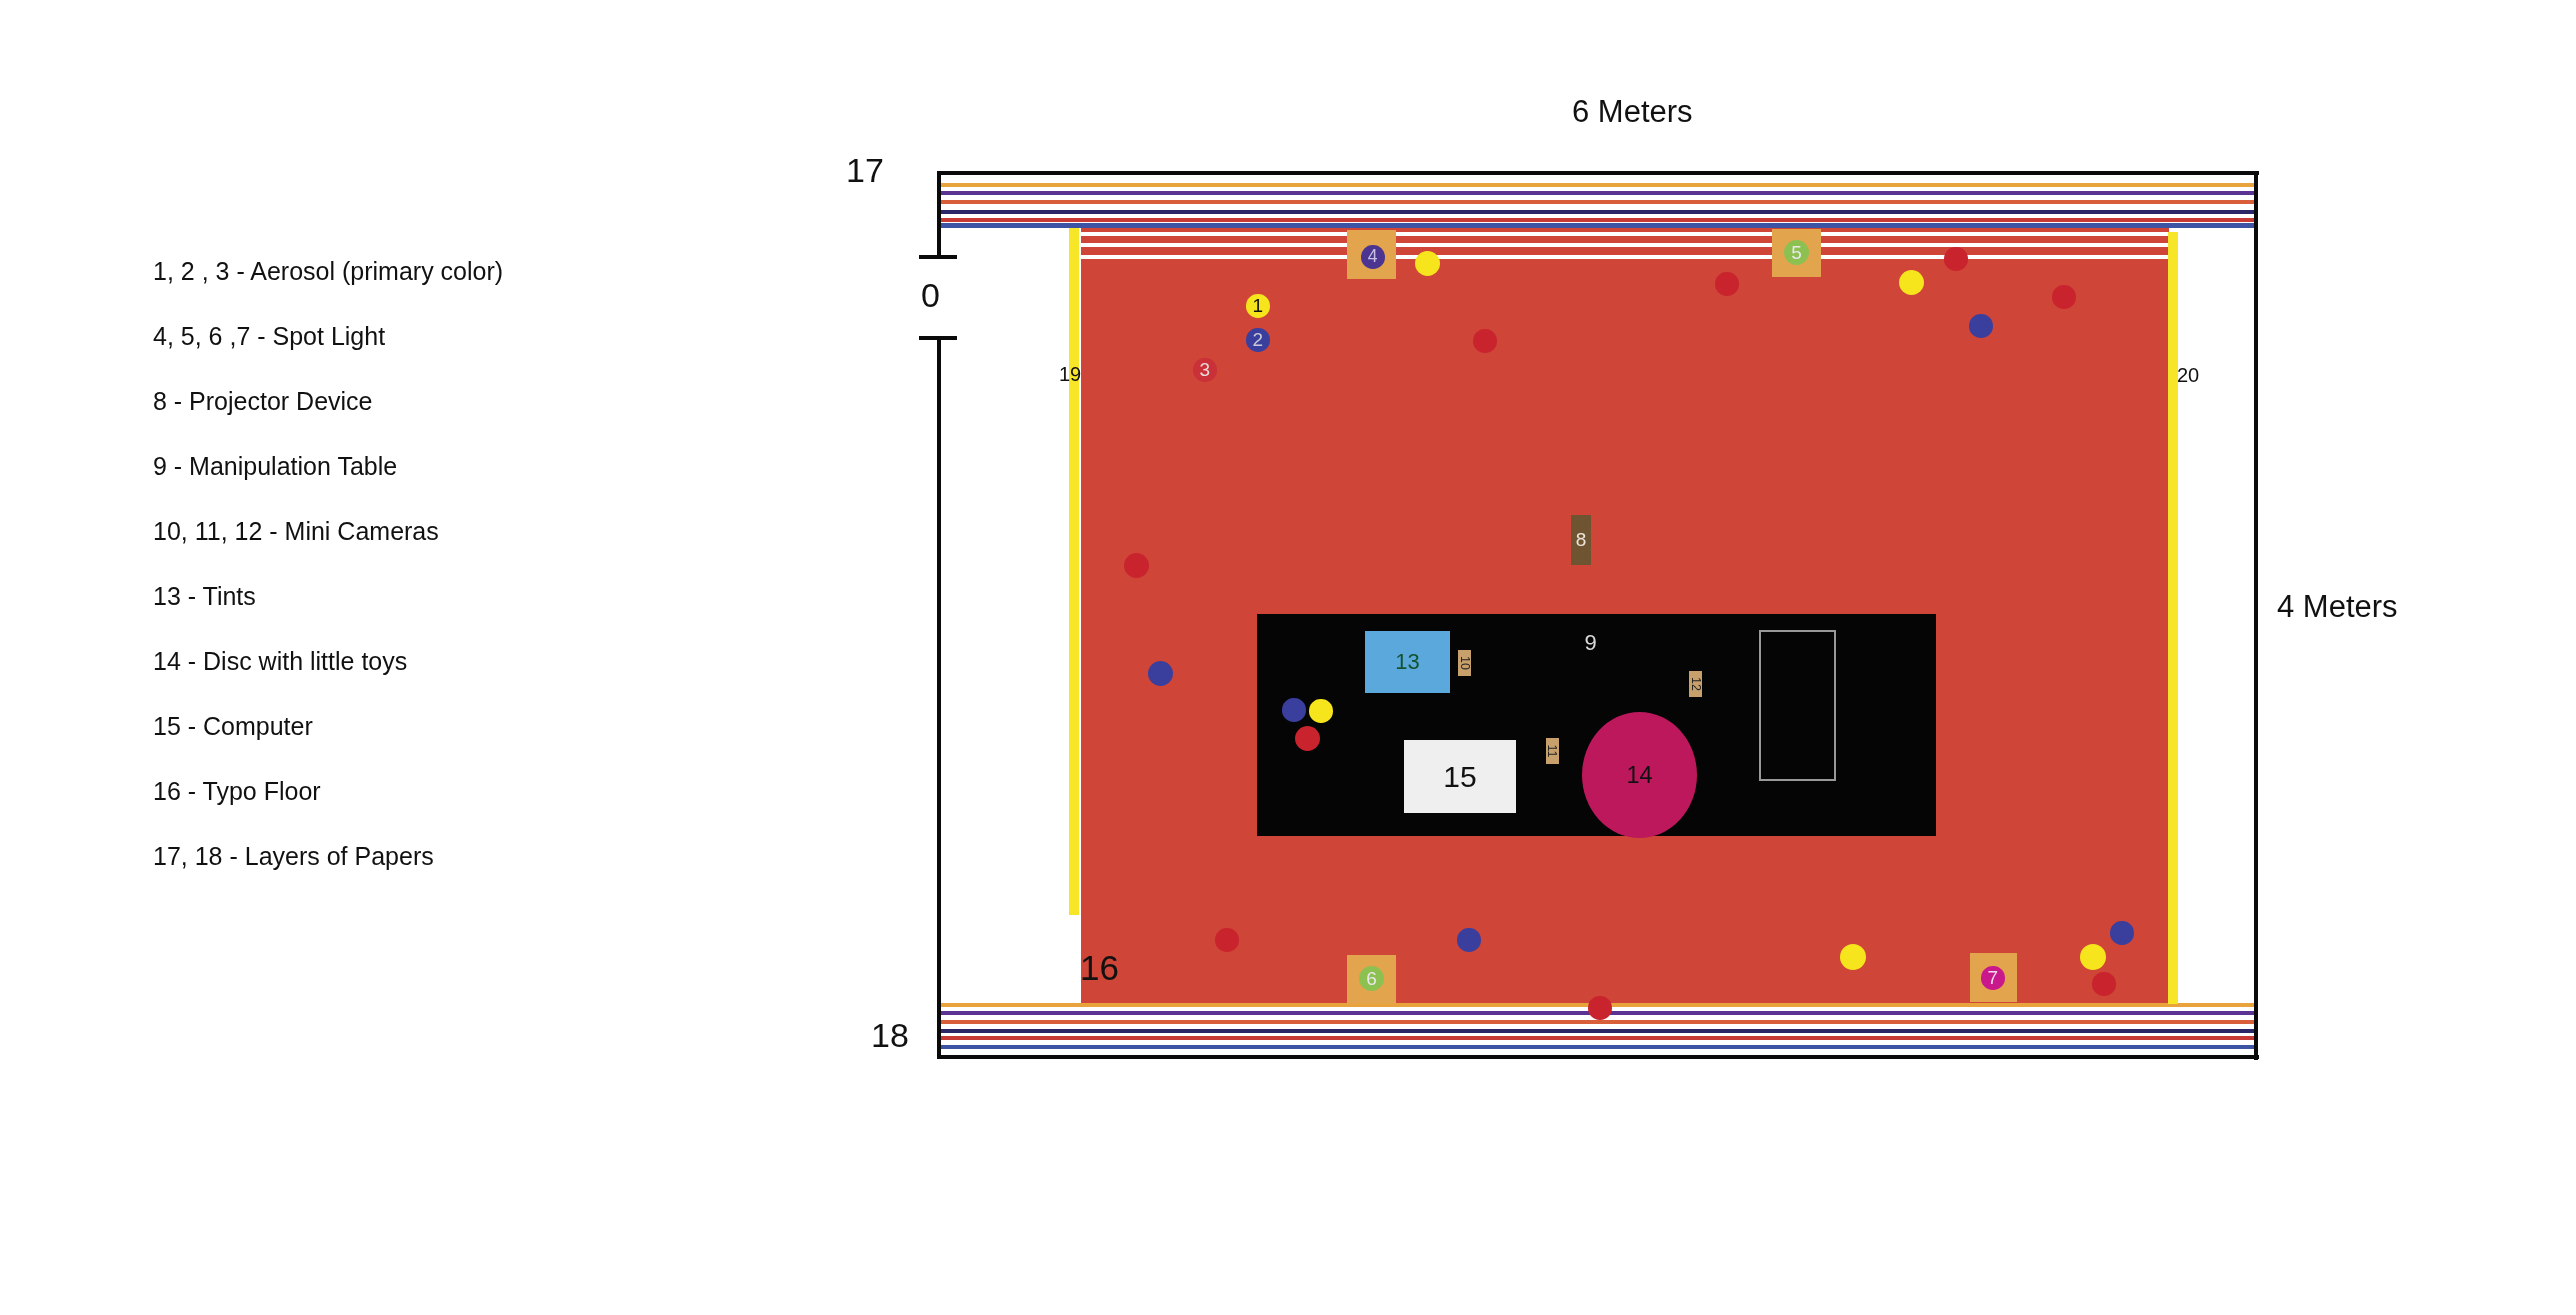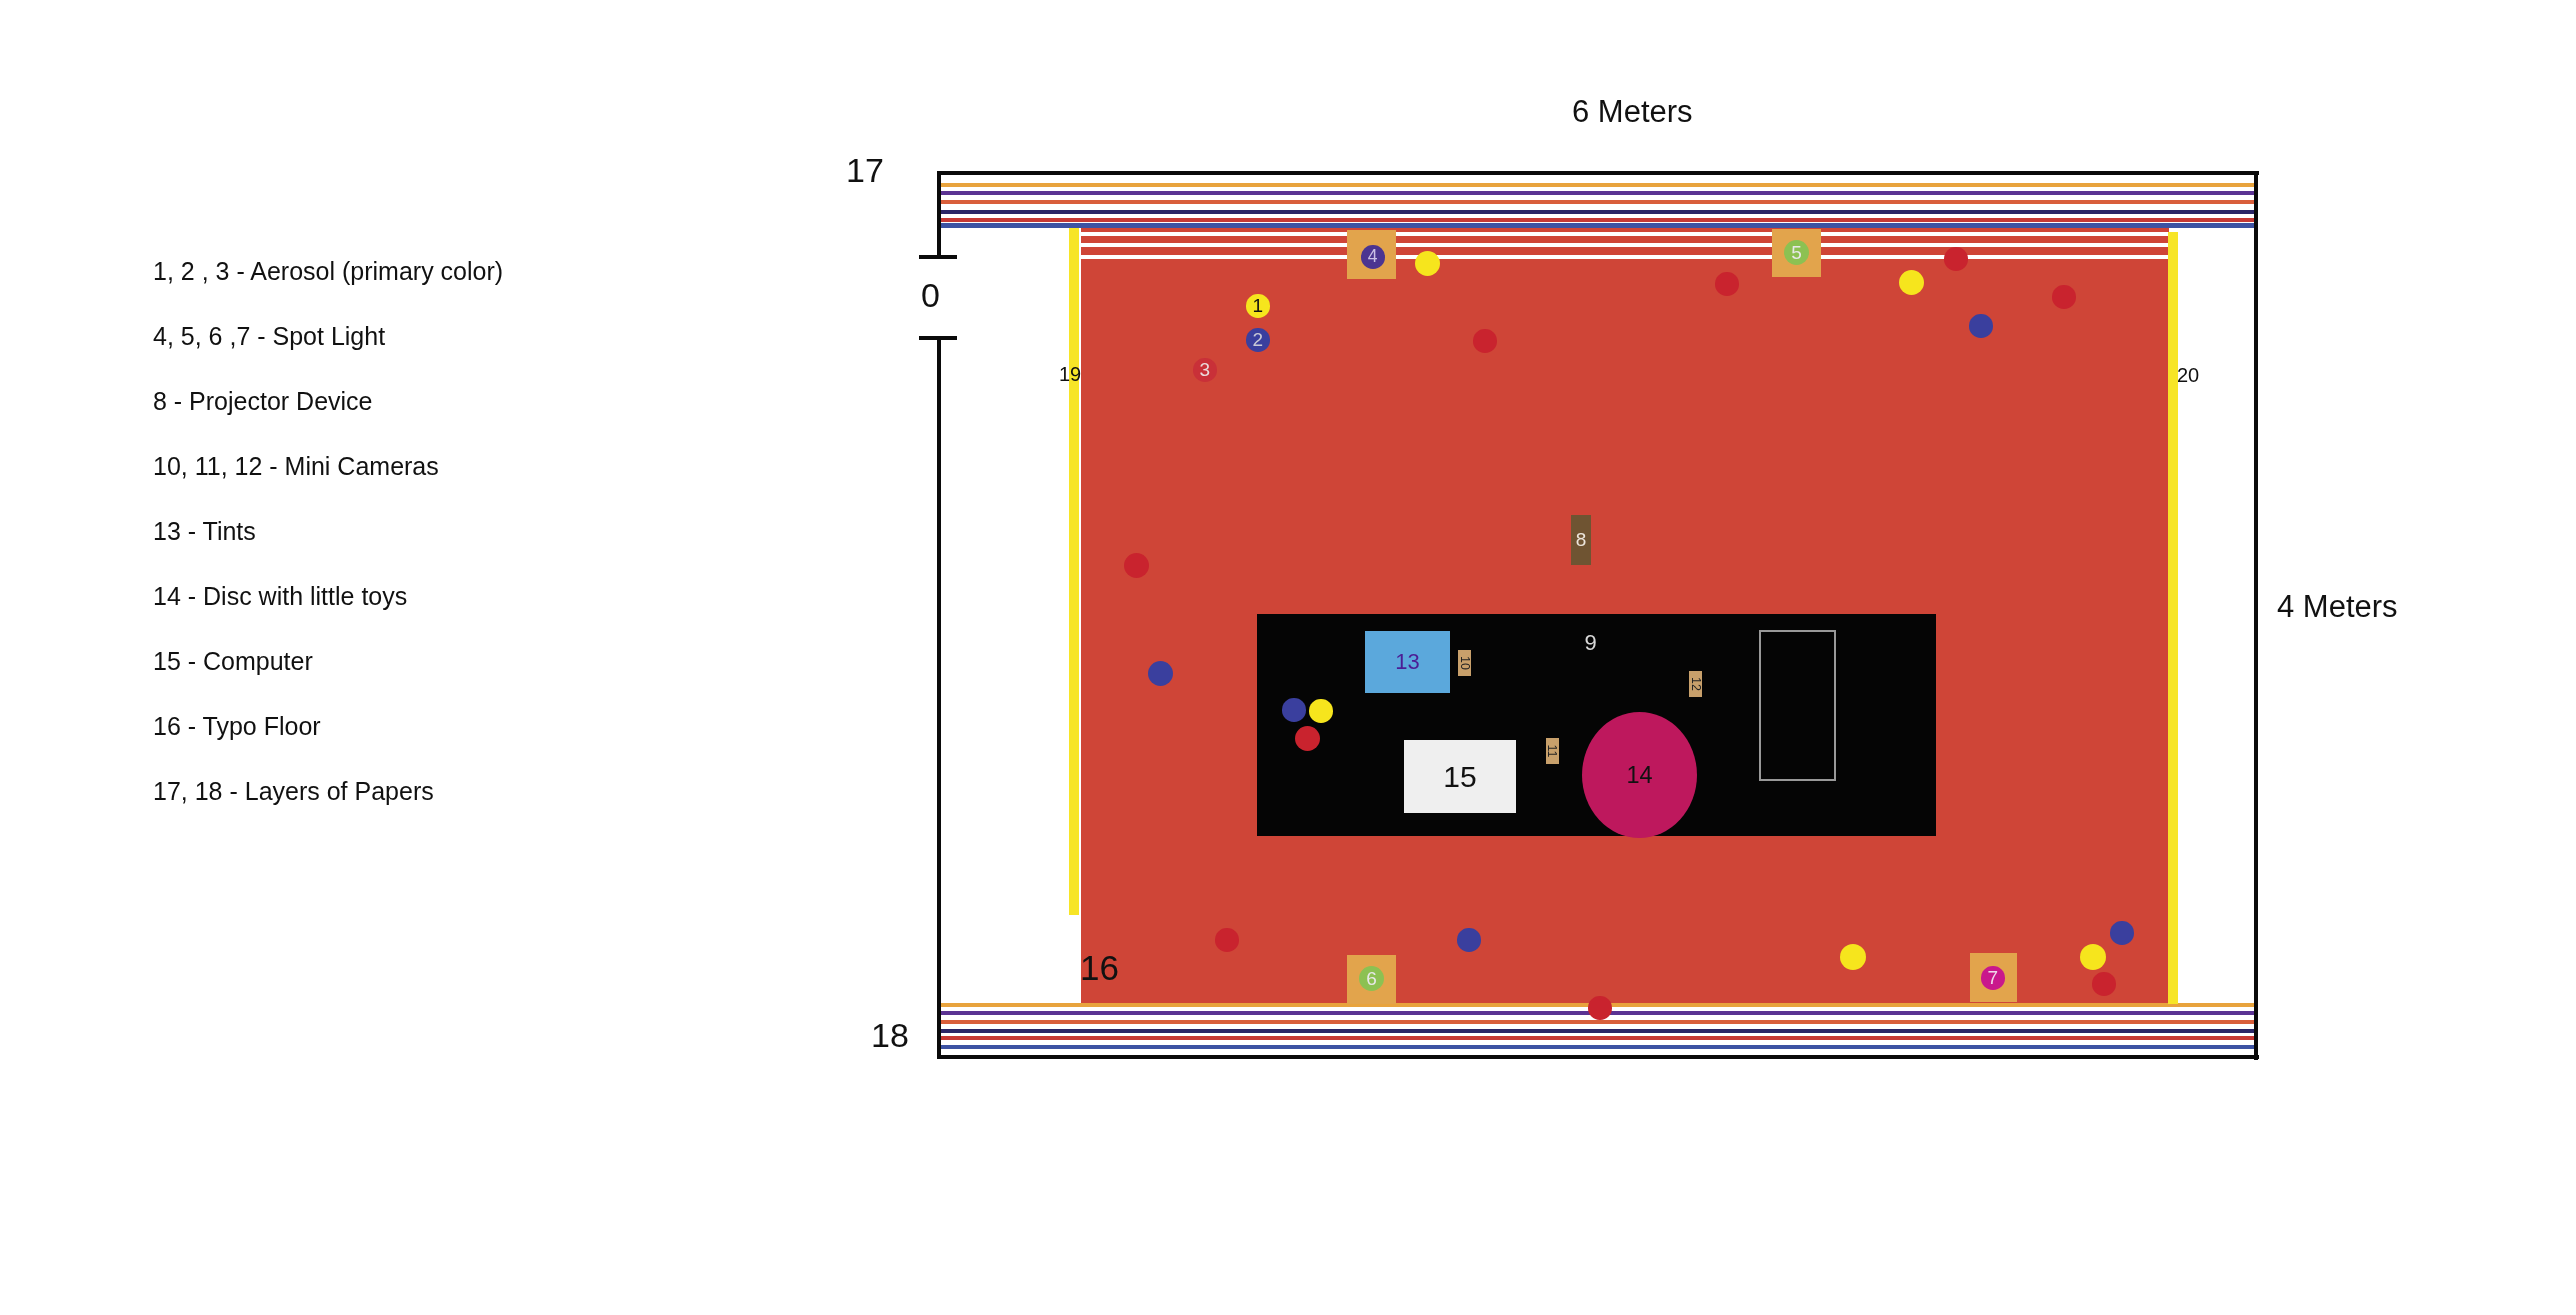--- a/index.html
+++ b/index.html
@@ -22,20 +22,21 @@
 </style>
 </head>
 <body>
 
 <div id="canvas">
 
   <div class="legend">
     <div>1, 2 , 3 - Aerosol (primary color)</div>
     <div>4, 5, 6 ,7 - Spot Light</div>
     <div>8 - Projector Device</div>
+    <div>9 - Manipulation Table</div>
     <div>10, 11, 12 - Mini Cameras</div>
     <div>13 - Tints</div>
     <div>14 - Disc with little toys</div>
     <div>15 - Computer</div>
     <div>16 - Typo Floor</div>
     <div>17, 18 - Layers of Papers</div>
   </div>
 
   <div id="shapes-root">
       <div class="shape" style="left: 938px; top: 171px; width: 1321px; height: 4.4px; background: rgb(10, 10, 10);"></div>
@@ -58,21 +59,21 @@
       <div class="shape" style="left: 941px; top: 1036px; width: 1313px; height: 4.4px; background: rgb(198, 57, 52);"></div>
       <div class="shape" style="left: 941px; top: 1045px; width: 1313px; height: 4.4px; background: rgb(61, 83, 163);"></div>
       <div class="shape" style="left: 1081px; top: 228px; width: 1088px; height: 775px; background: rgb(207, 69, 55);"></div>
       <div class="shape" style="left: 1081px; top: 232px; width: 1088px; height: 3.7px; background: rgb(255, 255, 255);"></div>
       <div class="shape" style="left: 1081px; top: 243px; width: 1088px; height: 3.7px; background: rgb(255, 255, 255);"></div>
       <div class="shape" style="left: 1081px; top: 255px; width: 1088px; height: 3.7px; background: rgb(255, 255, 255);"></div>
       <div class="shape" style="left: 1069px; top: 228px; width: 10.3px; height: 687px; background: rgb(247, 229, 39);"></div>
       <div class="shape" style="left: 2168px; top: 232px; width: 10.3px; height: 772px; background: rgb(247, 229, 39);"></div>
       <div class="shape" style="left: 1257px; top: 614px; width: 679px; height: 222px; background: rgb(5, 5, 5);"></div>
       <div class="shape" style="left: 1365px; top: 631px; width: 85px; height: 62px; background: rgb(91, 168, 220);">
-        <span style="color: #4c1d95; font-size: 22px;">13</span>
+        <span style="color: #14532d; font-size: 22px;">13</span>
       </div>
       <div class="shape" style="left: 1458px; top: 650px; width: 13.2px; height: 26.4px; background: rgb(200, 160, 107);">
         <span style="color: rgb(34, 34, 34); font-size: 12.5px; transform: rotate(90deg);">10</span>
       </div>
       <div class="shape" style="left: 1576px; top: 630px; width: 29px; height: 26.4px;">
         <span style="color: rgb(217, 217, 217); font-size: 22px;">9</span>
       </div>
       <div class="shape" style="left: 1689px; top: 671px; width: 13.2px; height: 26.4px; background: rgb(200, 160, 107);">
         <span style="color: rgb(34, 34, 34); font-size: 12.5px; transform: rotate(90deg);">12</span>
       </div>

